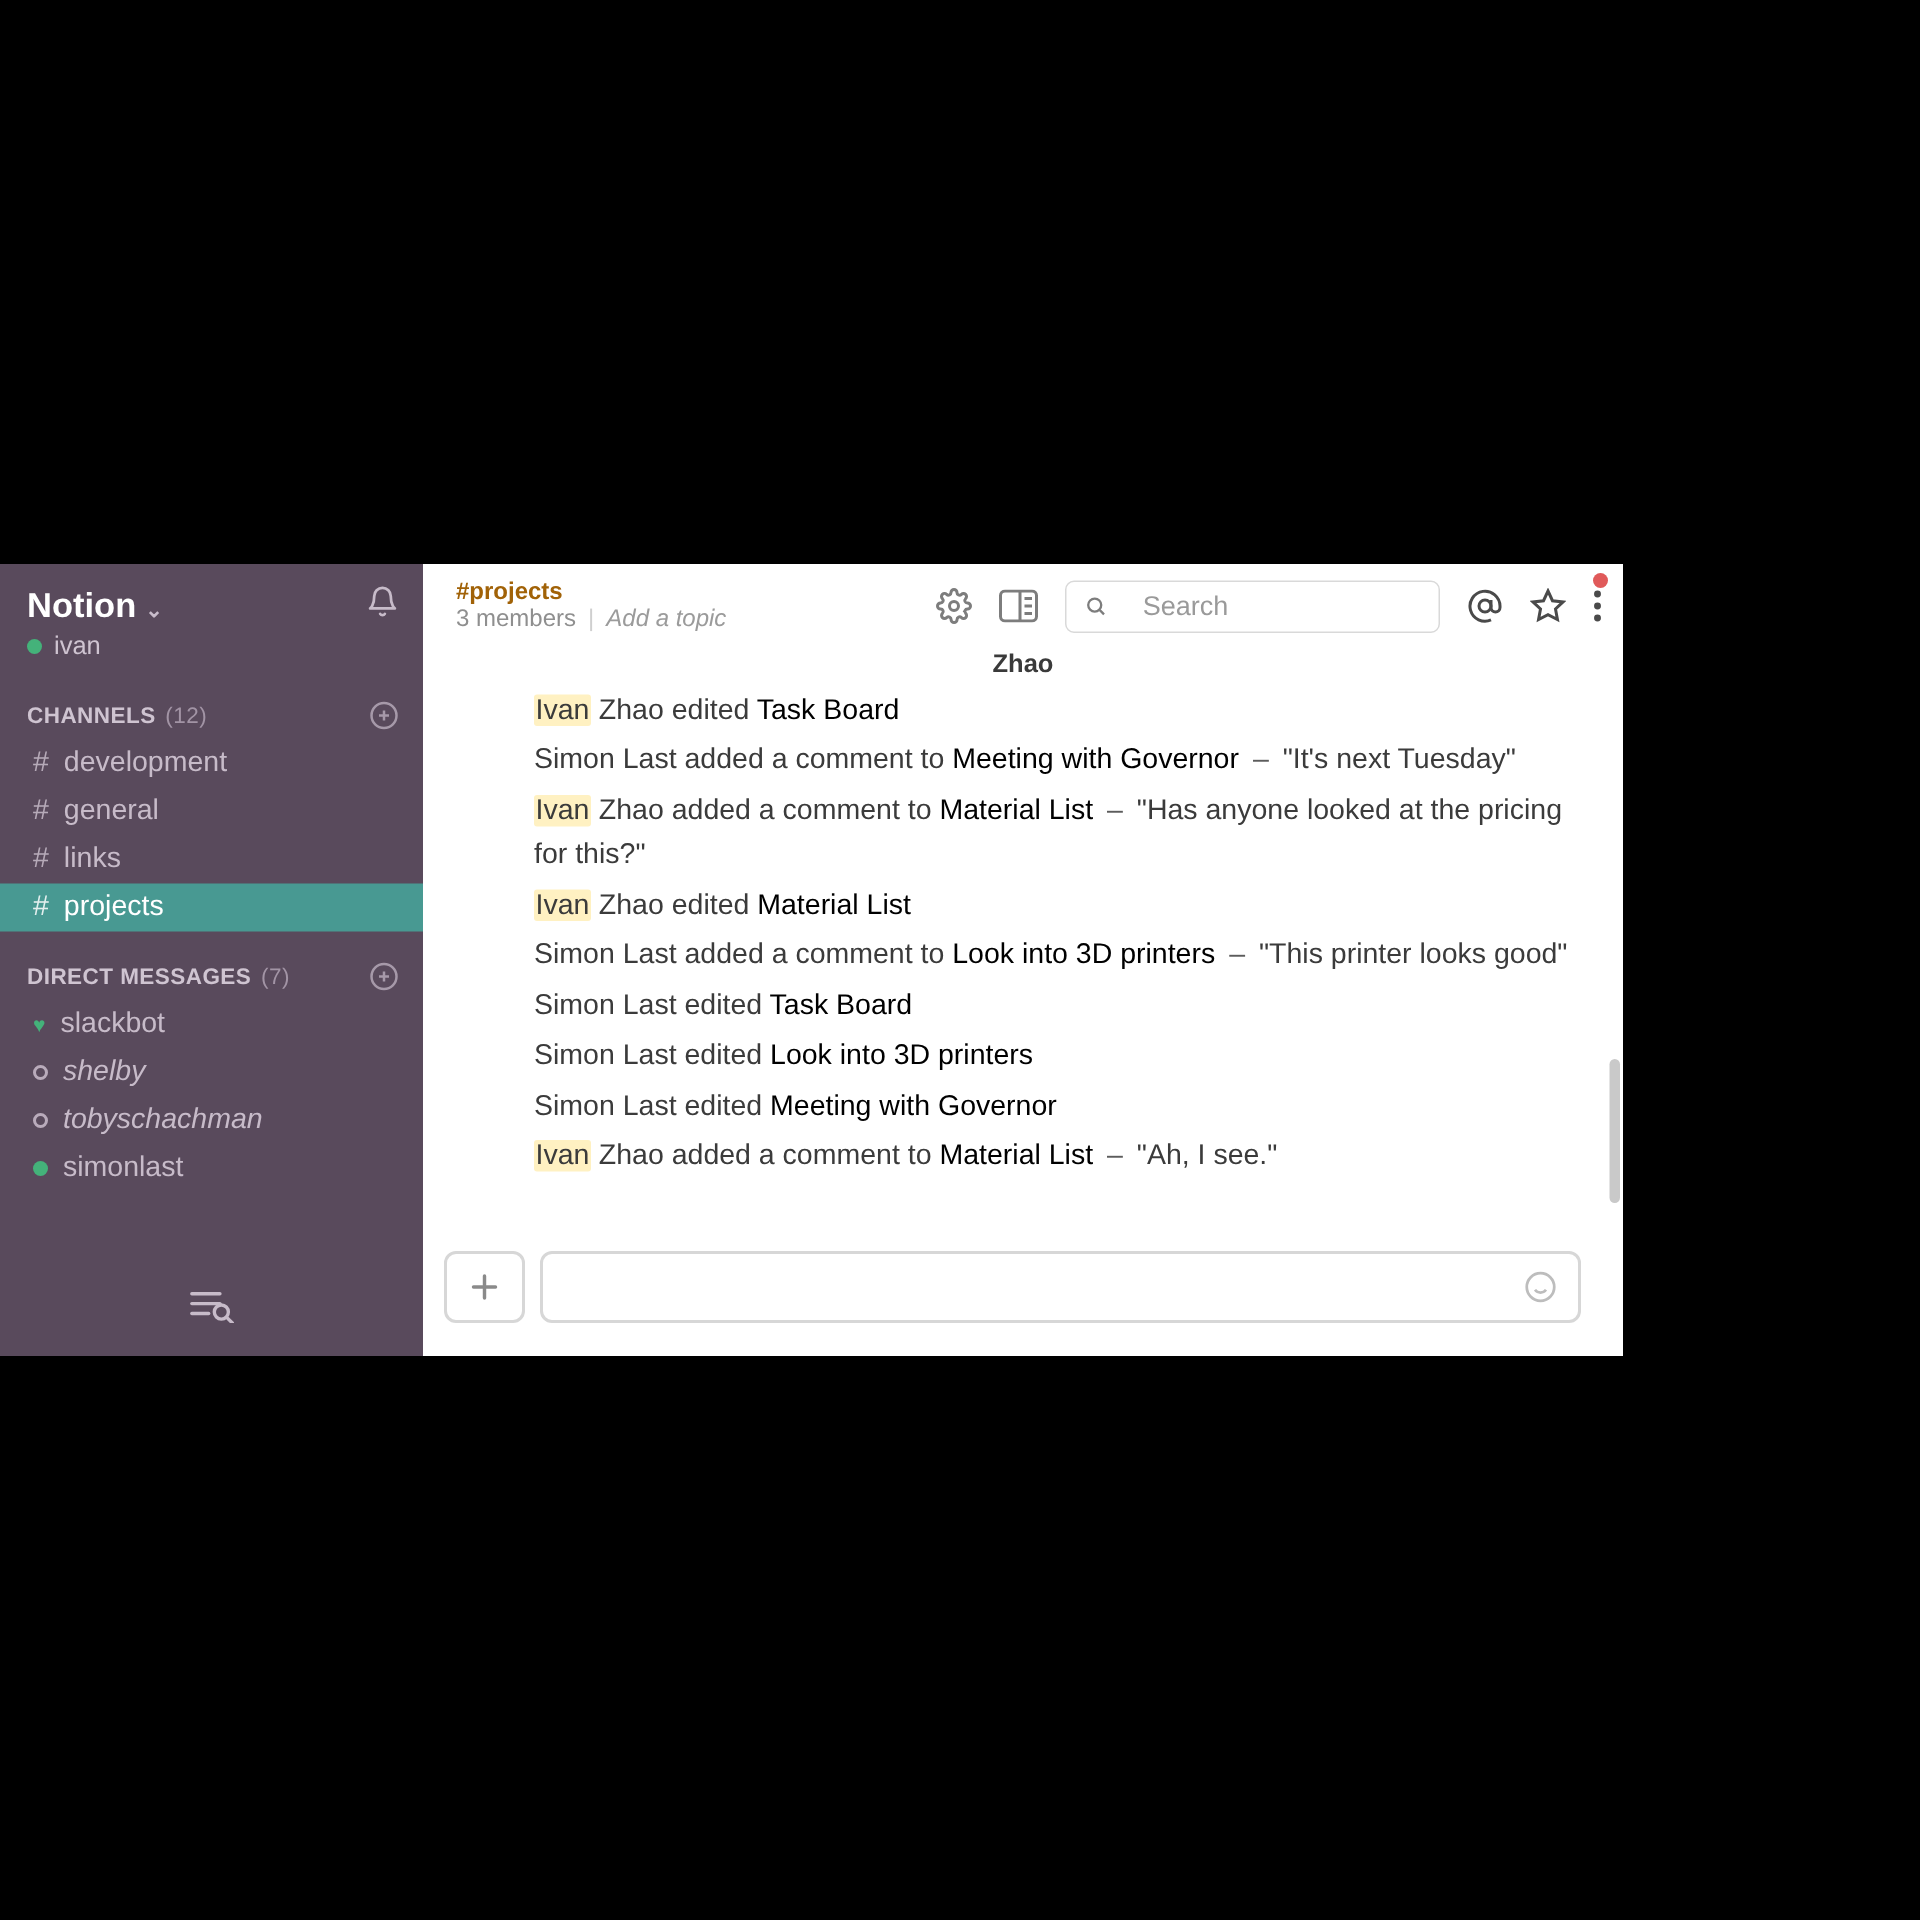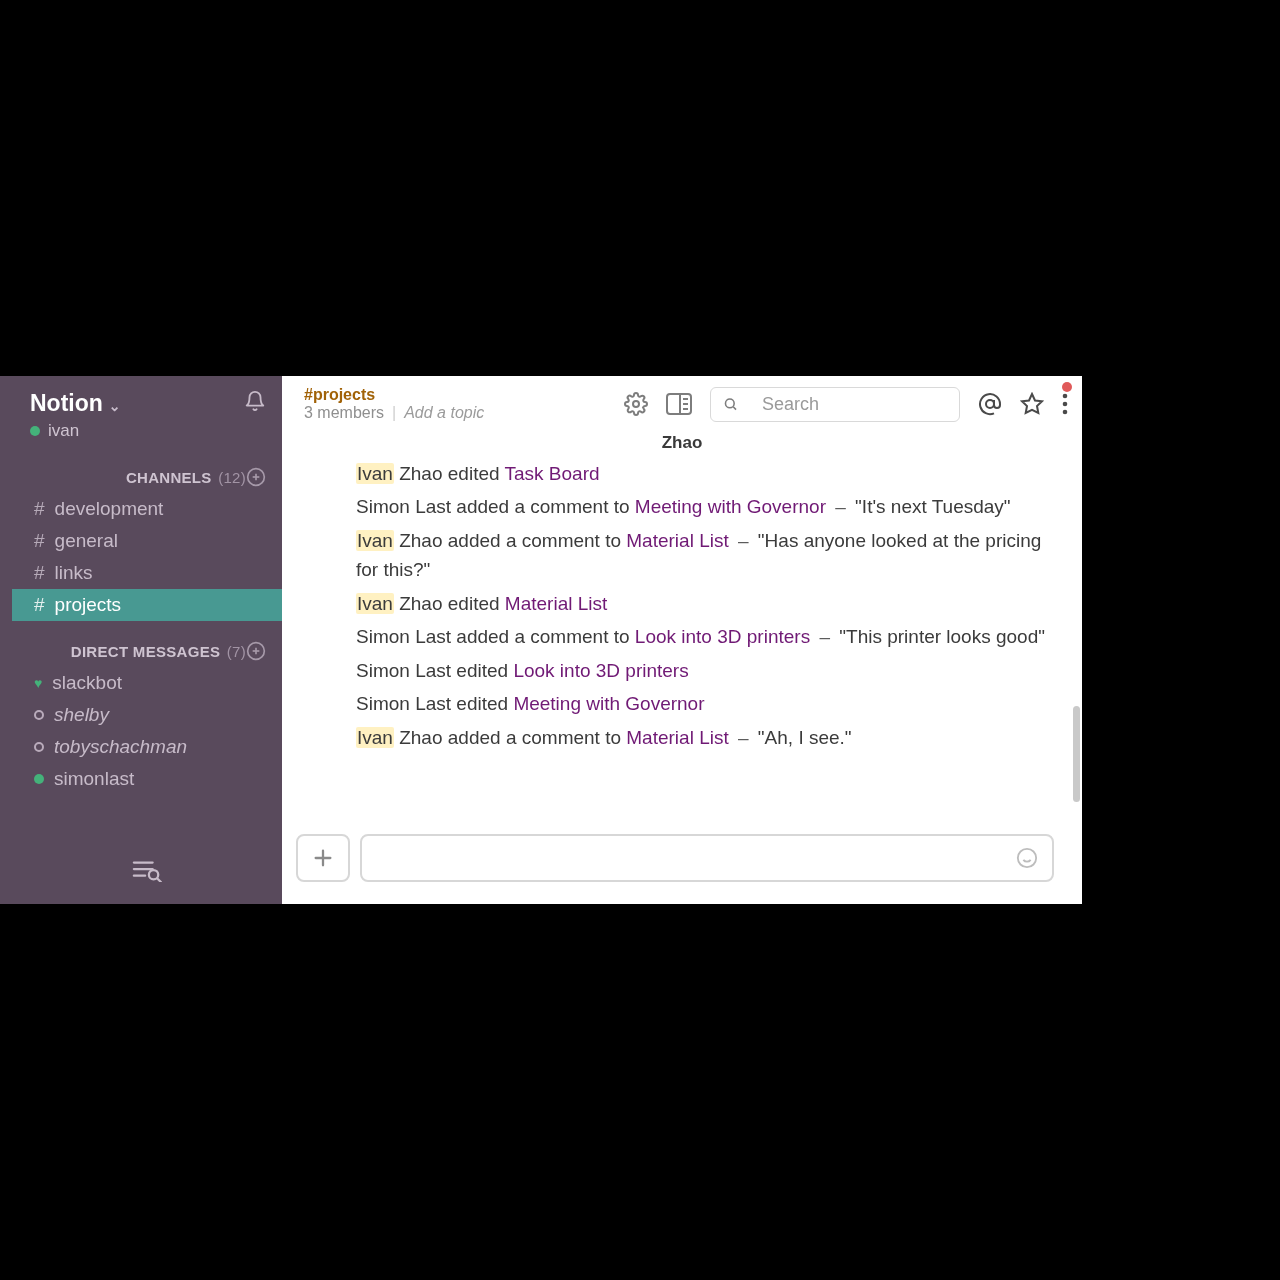--- a/index.html
+++ b/index.html
@@ -15,40 +15,39 @@
   background: #fff;
   overflow: hidden;
   position: relative;
 }
 .sidebar {
   width: 282px; height: 100%;
   background: #594a5c;
   color: #b9abbb;
   display: flex; flex-direction: column;
   position: relative;
-  padding-left: 12px;
 }
 .ws-header {
   padding: 14px 16px 6px 18px;
   display: flex; align-items: flex-start; justify-content: space-between;
 }
 .ws-left { display: flex; flex-direction: column; gap: 4px; }
 .ws-name {
   color: #fff; font-weight: 800; font-size: 23px;
   display: flex; align-items: center; gap: 6px;
 }
 .chev-down { font-size: 14px; color: #c8bccb; margin-top:4px;}
 .me-row { display: flex; align-items: center; gap: 8px; font-size: 17px; color: #cfc4d1; }
 .dot { width: 10px; height: 10px; border-radius: 50%; display:inline-block; }
 .dot.online { background: #44b27a; }
 .dot.idle { width:10px;height:10px;border:2px solid #b9abbb;border-radius:50%;background:transparent; }
 .bell { color: #c7bbc9; }
 .section-hd {
   padding: 20px 16px 6px 18px;
-  display: flex; align-items: center; justify-content: flex-end;
+  display: flex; align-items: center; justify-content: space-between;
   font-size: 15px; letter-spacing: .3px;
 }
 .section-hd .lbl { color: #cfc4d1; font-weight: 700; }
 .section-hd .cnt { color: #a294a5; font-weight: 500; margin-left: 2px; }
 .plus-circ { color: #a699a9; }
 .chan-list, .dm-list { display:flex; flex-direction:column; }
 .chan, .dm {
   padding: 5px 16px 5px 22px;
   font-size: 19px;
   display: flex; align-items: center; gap: 10px;
@@ -101,21 +100,21 @@
   text-align:center; font-weight:700; color:#3a3a3a; font-size:17px;
   padding: 2px 0 6px;
 }
 .feed {
   flex:1; overflow-y:auto;
   padding: 0 28px 8px 74px;
   font-size: 19px; color:#3b3b3b; line-height:1.55;
 }
 .feed .row { margin-bottom: 4px; }
 .hl { background:#fff1c2; padding:0 1px; border-radius:2px; }
-.linklike { color:#701a75; cursor:pointer; }
+.linklike { color:#000000; cursor:pointer; }
 .quote { color:#3b3b3b; }
 .dash { color:#5c5c5c; padding: 0 4px; }
 
 .composer {
   padding: 10px 28px 22px 14px;
   display:flex; gap:10px; align-items:stretch;
 }
 .attach {
   width:54px; border:2px solid #d7d7d7; border-radius:8px;
   display:flex; align-items:center; justify-content:center;
@@ -293,20 +292,21 @@
     </div>
 
     <div class="date-sep">Zhao</div>
 
     <div class="feed" id="feed">
         <div class="row"><span class="hl">Ivan</span> Zhao edited <span class="linklike">Task Board</span></div>
         <div class="row">Simon Last added a comment to <span class="linklike">Meeting with Governor</span><span class="dash"> – </span><span class="quote">"It's next Tuesday"</span></div>
         <div class="row"><span class="hl">Ivan</span> Zhao added a comment to <span class="linklike">Material List</span><span class="dash"> – </span><span class="quote">"Has anyone looked at the pricing for this?"</span></div>
         <div class="row"><span class="hl">Ivan</span> Zhao edited <span class="linklike">Material List</span></div>
         <div class="row">Simon Last added a comment to <span class="linklike">Look into 3D printers</span><span class="dash"> – </span><span class="quote">"This printer looks good"</span></div>
+        <div class="row">Simon Last edited <span class="linklike">Task Board</span></div>
         <div class="row">Simon Last edited <span class="linklike">Look into 3D printers</span></div>
         <div class="row">Simon Last edited <span class="linklike">Meeting with Governor</span></div>
         <div class="row"><span class="hl">Ivan</span> Zhao added a comment to <span class="linklike">Material List</span><span class="dash"> – </span><span class="quote">"Ah, I see."</span></div>
       </div>
 
     <div class="composer">
       <div class="attach">
         <svg width="22" height="22" viewBox="0 0 24 24" stroke="#8a8a8a" stroke-width="2.5" stroke-linecap="round">
             <line x1="12" y1="4" x2="12" y2="20"></line>
             <line x1="4" y1="12" x2="20" y2="12"></line>

